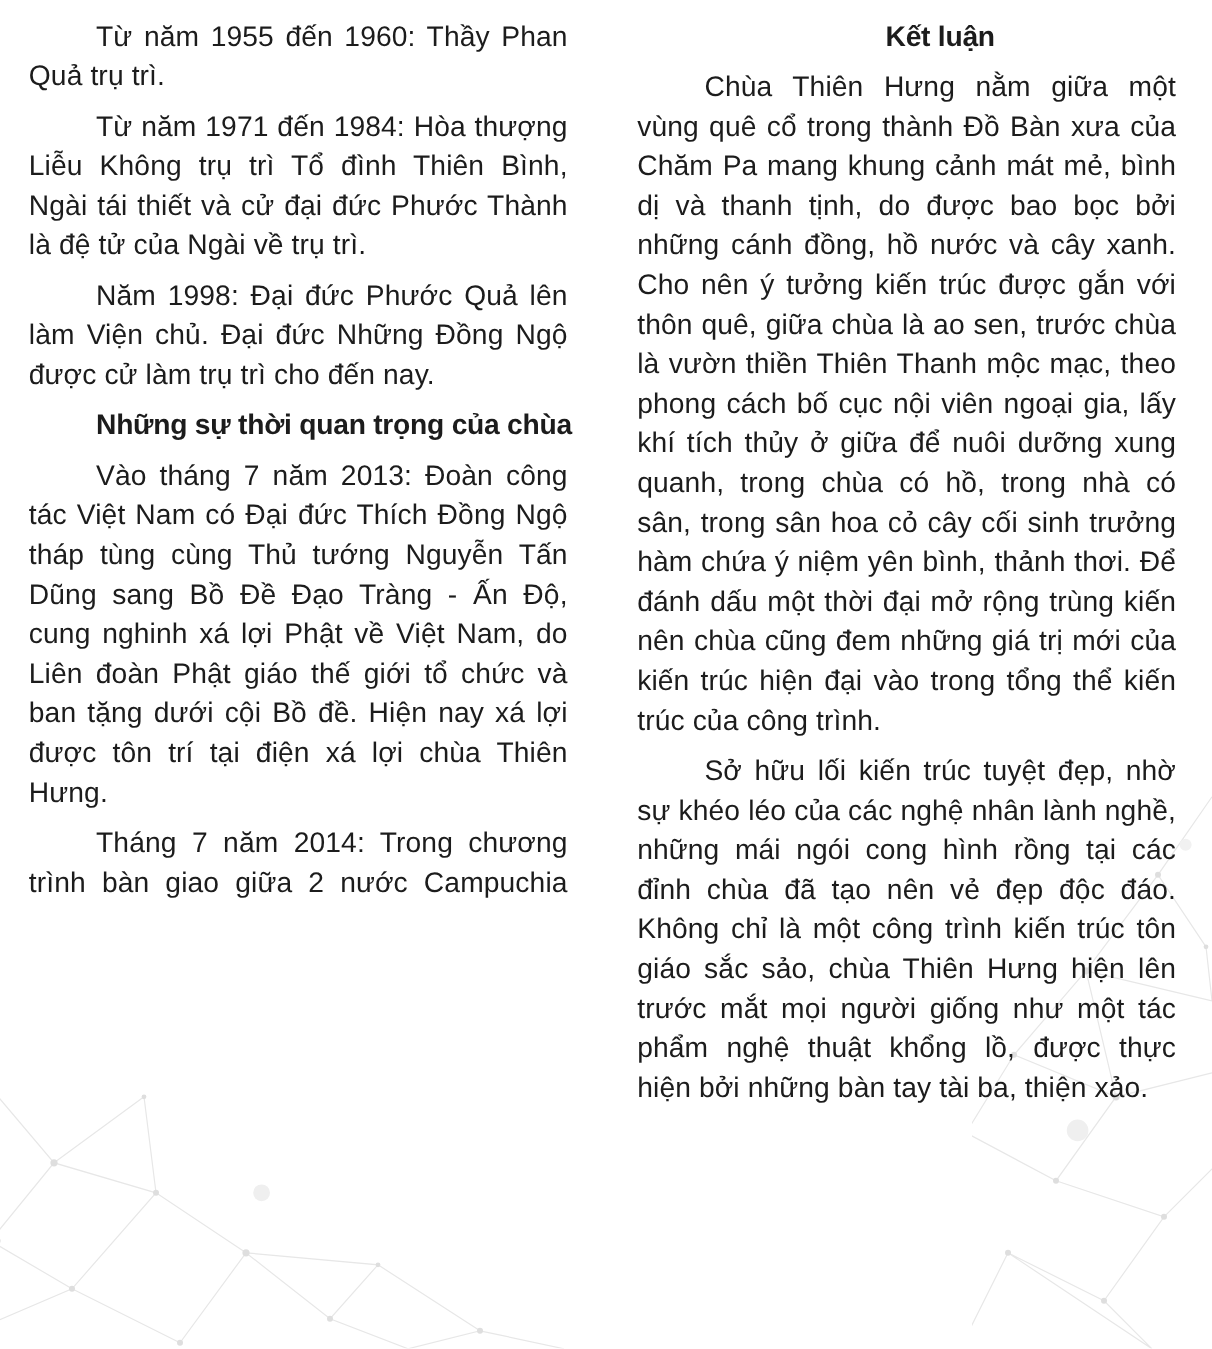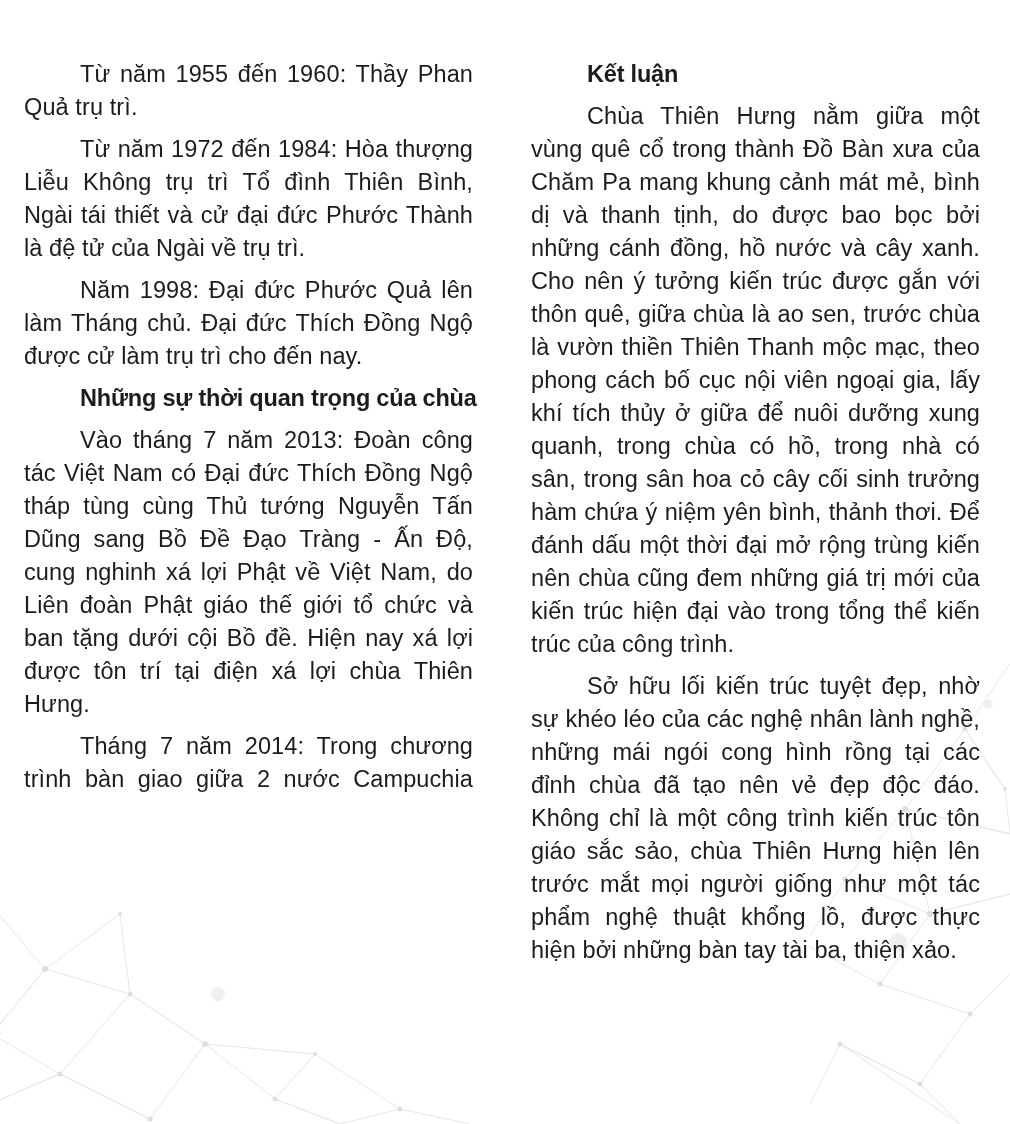--- a/index.html
+++ b/index.html
@@ -24,38 +24,37 @@
   .bg-pattern.left  { left: 0; bottom: 0; }
   .bg-pattern.right { right: 0; bottom: 0; }
   .columns {
     position: absolute;
     inset: 0;
     z-index: 1;
     display: flex;
     gap: 58px;
     padding: 14px 30px 0 24px;
     box-sizing: border-box;
-    margin-top: 44px;
   }
   .col {
     width: 449px;
     flex: 0 0 449px;
   }
   .col p, .col h3 {
     margin: 0 0 9px 0;
     font-size: 23.5px;
     line-height: 33px;
     letter-spacing: 0.1px;
     text-align: justify;
     text-indent: 56px;
     font-weight: 400;
   }
   .col h3 {
     font-weight: 700;
-    text-align: left;
+    text-align: center;
     white-space: nowrap;
     letter-spacing: -0.2px;
   }
   .col p.no-indent { text-indent: 0; }
   .col p.flow-out { text-align-last: justify; }
 </style>
 </head>
 <body>
 
 <div class="page">
@@ -95,22 +94,22 @@
       <circle cx="195" cy="145" r="2"></circle>
     </g>
     <circle cx="88" cy="298" r="9" fill="#efefef"></circle>
     <circle cx="178" cy="60" r="5" fill="#f1f1f1"></circle>
   </svg>
 
   <div class="columns">
 
     <div class="col">
       <p>Từ năm 1955 đến 1960: Thầy Phan Quả trụ trì.</p>
-      <p>Từ năm 1972 đến 1984: Hòa thượng Liễu Không trụ trì Tổ đình Thiên Bình, Ngài tái thiết và cử đại đức Phước Thành là đệ tử của Ngài về trụ trì.</p>
-      <p>Năm 1998: Đại đức Phước Quả lên làm Tháng chủ. Đại đức Thích Đồng Ngộ được cử làm trụ trì cho đến nay.</p>
+      <p>Từ năm 1971 đến 1984: Hòa thượng Liễu Không trụ trì Tổ đình Thiên Bình, Ngài tái thiết và cử đại đức Phước Thành là đệ tử của Ngài về trụ trì.</p>
+      <p>Năm 1998: Đại đức Phước Quả lên làm Viện chủ. Đại đức Những Đồng Ngộ được cử làm trụ trì cho đến nay.</p>
       <h3>Những sự thời quan trọng của chùa</h3>
       <p>Vào tháng 7 năm 2013: Đoàn công tác Việt Nam có Đại đức Thích Đồng Ngộ tháp tùng cùng Thủ tướng Nguyễn Tấn Dũng sang Bồ Đề Đạo Tràng - Ấn Độ, cung nghinh xá lợi Phật về Việt Nam, do Liên đoàn Phật giáo thế giới tổ chức và ban tặng dưới cội Bồ đề. Hiện nay xá lợi được tôn trí tại điện xá lợi chùa Thiên Hưng.</p>
       <p class="flow-out">Tháng 7 năm 2014: Trong chương trình bàn giao giữa 2 nước Campuchia</p>
     </div>
 
     <div class="col">
       <h3>Kết luận</h3>
       <p>Chùa Thiên Hưng nằm giữa một vùng quê cổ trong thành Đồ Bàn xưa của Chăm Pa mang khung cảnh mát mẻ, bình dị và thanh tịnh, do được bao bọc bởi những cánh đồng, hồ nước và cây xanh. Cho nên ý tưởng kiến trúc được gắn với thôn quê, giữa chùa là ao sen, trước chùa là vườn thiền Thiên Thanh mộc mạc, theo phong cách bố cục nội viên ngoại gia, lấy khí tích thủy ở giữa để nuôi dưỡng xung quanh, trong chùa có hồ, trong nhà có sân, trong sân hoa cỏ cây cối sinh trưởng hàm chứa ý niệm yên bình, thảnh thơi. Để đánh dấu một thời đại mở rộng trùng kiến nên chùa cũng đem những giá trị mới của kiến trúc hiện đại vào trong tổng thể kiến trúc của công trình.</p>
       <p>Sở hữu lối kiến trúc tuyệt đẹp, nhờ sự khéo léo của các nghệ nhân lành nghề, những mái ngói cong hình rồng tại các đỉnh chùa đã tạo nên vẻ đẹp độc đáo. Không chỉ là một công trình kiến trúc tôn giáo sắc sảo, chùa Thiên Hưng hiện lên trước mắt mọi người giống như một tác phẩm nghệ thuật khổng lồ, được thực hiện bởi những bàn tay tài ba, thiện xảo.</p>
     </div>

